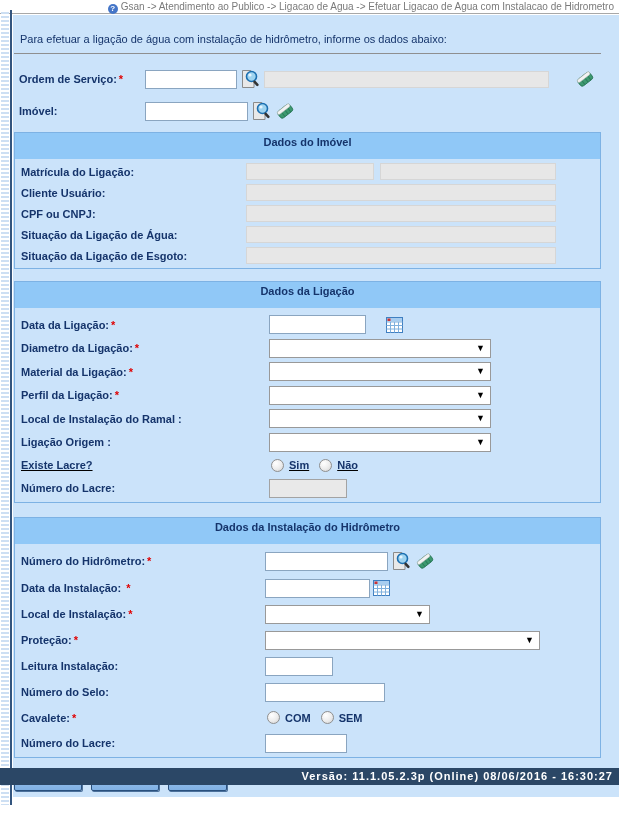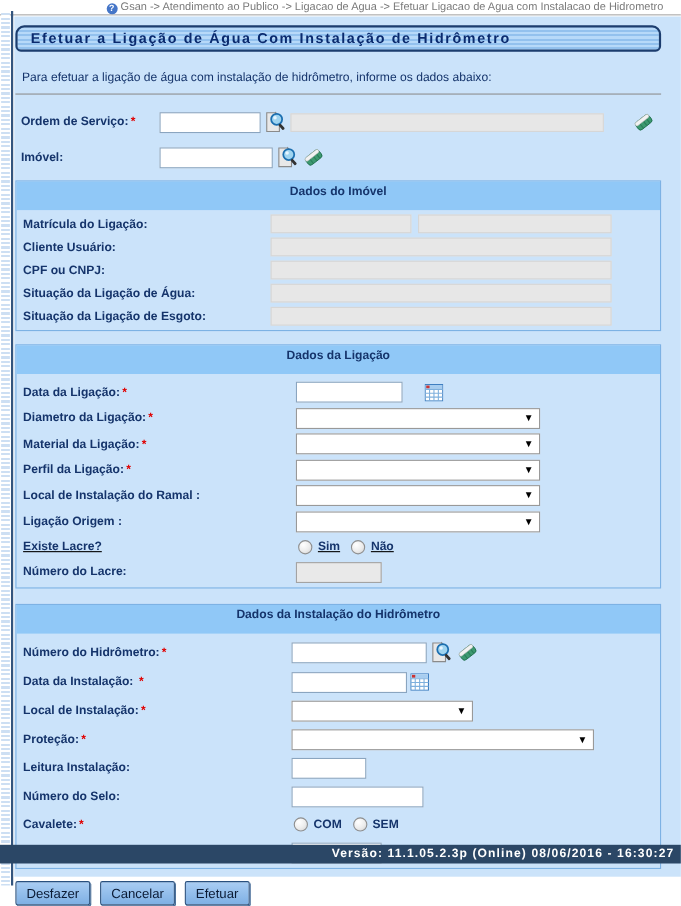--- a/index.html
+++ b/index.html
@@ -4,21 +4,21 @@
 <style>
   html,body{margin:0;padding:0;}
   body{
     width:619px;height:824px;position:relative;overflow:hidden;
     background:#ffffff;font-family:"Liberation Sans",sans-serif;
   }
   
   .breadcrumb-bar{
     position:absolute;left:0;top:0;width:619px;height:14px;background:#fff;
     border-bottom:1px solid #a8a8a8;font-size:10px;color:#7a7a7a;
-    text-align:right;line-height:13px;white-space:nowrap;box-sizing:border-box;padding-right:16px;
+    text-align:right;line-height:13px;white-space:nowrap;box-sizing:border-box;padding-right:5px;
   }
   .help-badge{
     display:inline-block;width:10px;height:10px;border-radius:50%;
     background:#4576c8;color:#fff;font-size:8px;font-weight:bold;text-align:center;
     line-height:10px;margin-right:3px;vertical-align:-1px;
   }
   
   .left-stripe{
     position:absolute;left:1px;top:10px;width:8px;height:795px;
     background:repeating-linear-gradient(180deg,#ffffff 0 2px,#cddff3 2px 4px);
@@ -97,21 +97,20 @@
 
 <div class="breadcrumb-bar">
   <span class="help-badge">?</span><span>Gsan -&gt; Atendimento ao Publico -&gt; Ligacao de Agua -&gt; Efetuar Ligacao de Agua com Instalacao de Hidrometro</span>
 </div>
 
 <div class="left-stripe"></div>
 <div class="frame-divider"></div>
 
 <div class="content">
 
-  <div class="title-bar">Efetuar a Ligação de Água Com Instalação de Hidrômetro</div>
 
   <div class="intro">Para efetuar a ligação de água com instalação de hidrômetro, informe os dados abaixo:</div>
 
   <div class="hrline"></div>
 
   <div class="frow" style="margin-top:14px;height:22px;">
     <span class="lbl lbl-top"><span>Ordem de Serviço:</span><span class="req">*</span></span>
     <input class="txt w92" value="" style="">
     <span class="icn">
       <svg width="21" height="20" viewBox="0 0 21 20">

